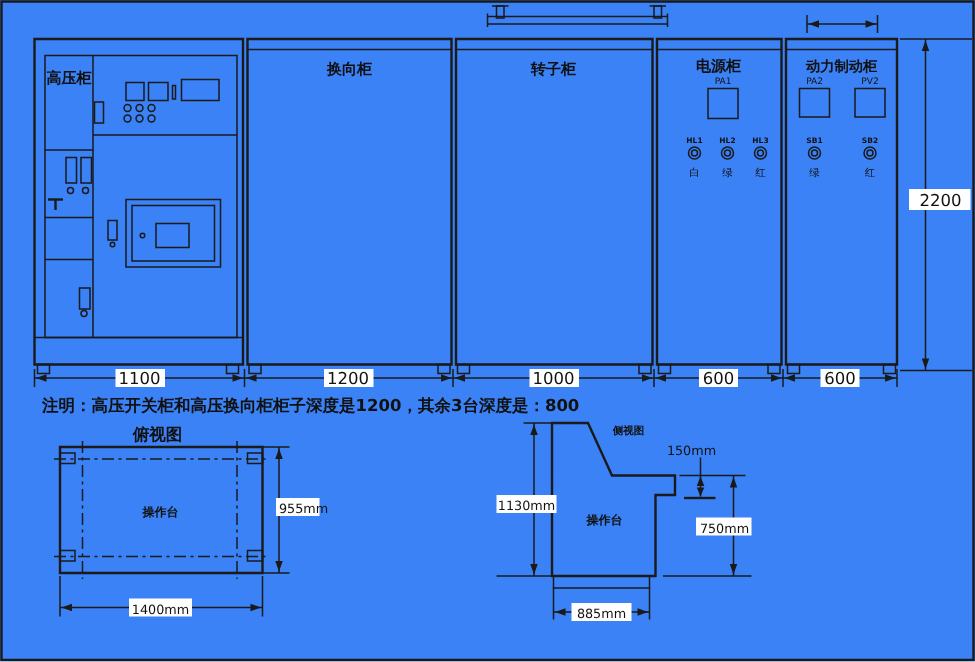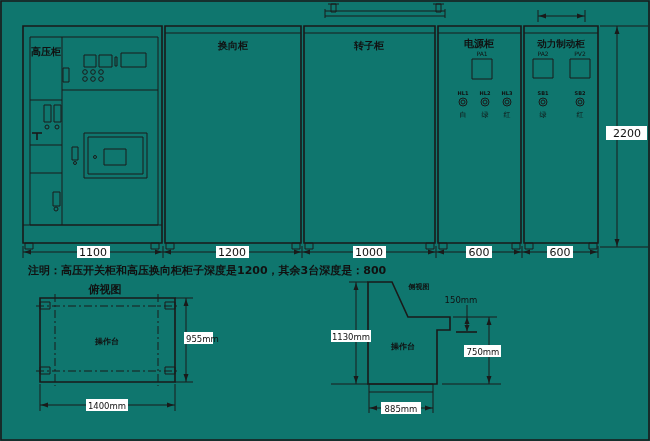--- a/index.html
+++ b/index.html
@@ -1,17 +1,17 @@
 <!DOCTYPE html>
 <html><head>
 <meta charset="utf-8">
 <style>
   html,body{margin:0;padding:0;background:#fff;}
   .page{
-    position:relative;width:650px;height:441px;background:#0f766e;
+    position:relative;width:650px;height:441px;background:#3b82f6;
     font-family:"DejaVu Sans",sans-serif;overflow:hidden;
   }
   svg{display:block;}
   svg *{vector-effect:non-scaling-stroke;}
   .ln{stroke:#1a1a1a;stroke-width:1;fill:none;}
   .ln2{stroke:#1a1a1a;stroke-width:1.6;fill:none;}
   .dd{stroke:#1a1a1a;stroke-width:1;fill:none;stroke-dasharray:8 3 2 3;}
   .arr{fill:#1a1a1a;stroke:none;}
   .bg{fill:#ffffff;stroke:none;}
   text{fill:#111;font-family:"DejaVu Sans",sans-serif;}

